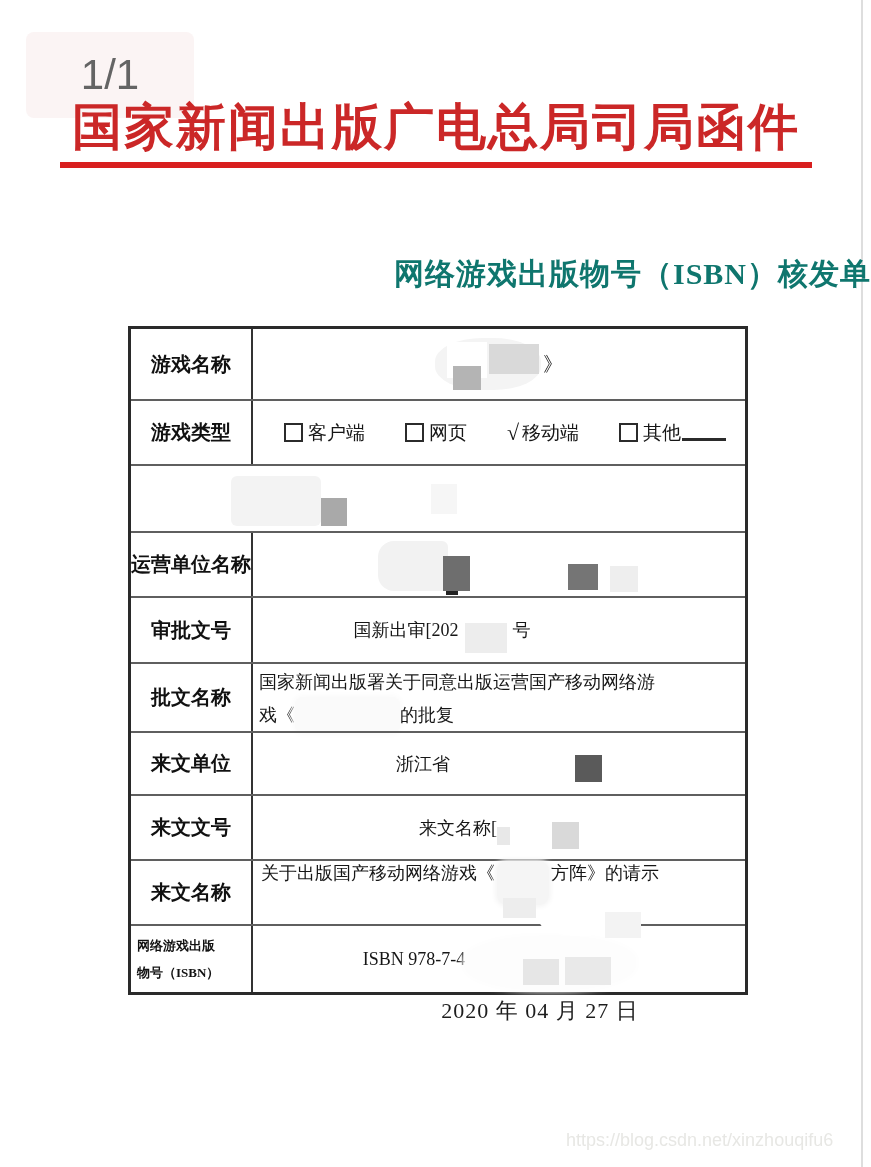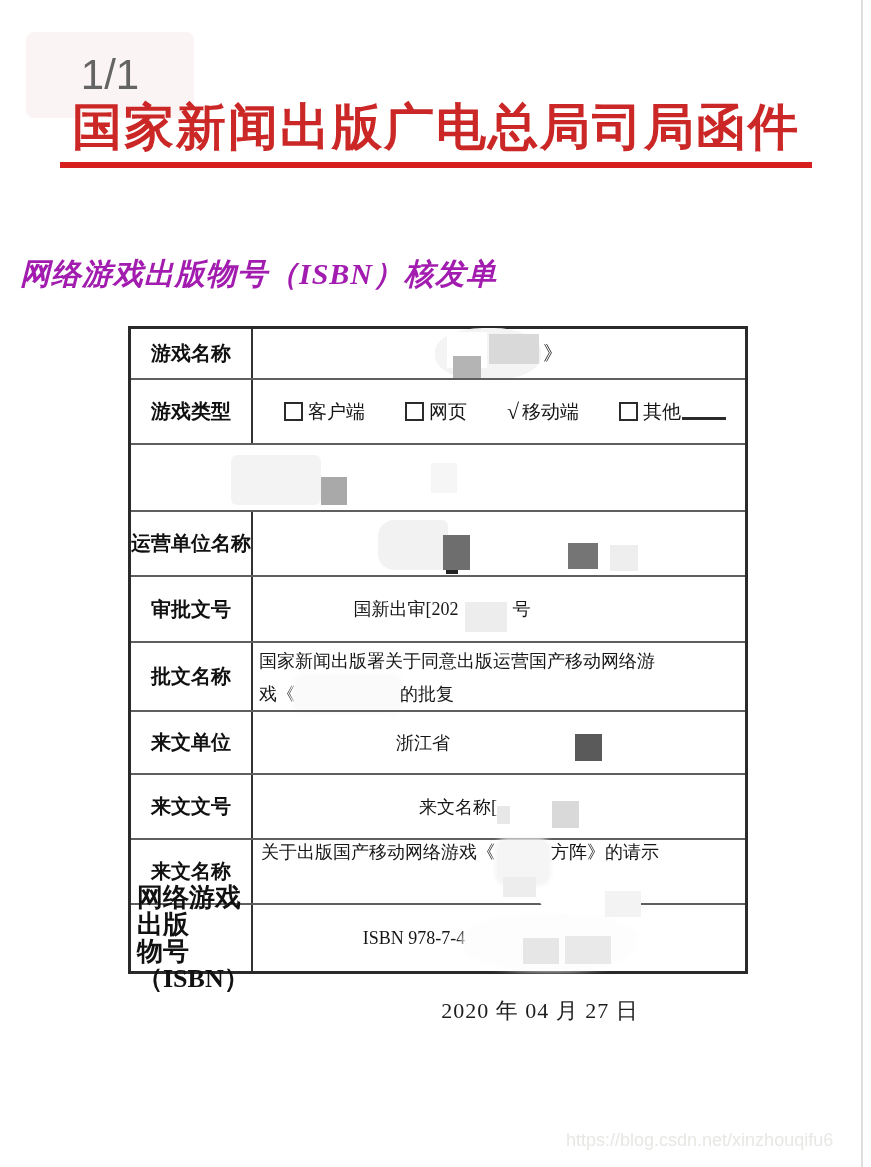--- a/index.html
+++ b/index.html
@@ -34,37 +34,37 @@
   
   .letterhead{
     position:absolute;left:60px;width:752px;top:94px;
     text-align:center;font-size:50px;font-weight:bold;
     color:var(--letterhead-red);letter-spacing:2px;white-space:nowrap;
   }
   .red-rule{position:absolute;left:60px;top:162px;width:752px;height:6px;background:var(--rule-red);}
 
   
   .form-title{
-    position:absolute;left:20px;right:0;top:254px;text-align:left;
-    font-size:30px;font-weight:bold;color:#a21caf;letter-spacing:1px;font-style:italic;
+    position:absolute;left:20px;right:0;top:254px;text-align:right;
+    font-size:30px;font-weight:bold;color:#0f766e;letter-spacing:1px;
   }
 
   
   .form-table{
     position:absolute;left:128px;top:326px;width:620px;
     border:3px solid var(--border-dark);background:#fff;
   }
   .trow{display:flex;position:relative;}
   .trow + .trow{border-top:2px solid var(--row-line);}
   .tlabel{
     width:122px;flex:0 0 122px;border-right:2px solid #333;
     display:flex;flex-direction:column;align-items:center;justify-content:center;
     font-weight:bold;font-size:20px;color:#111;text-align:center;line-height:27px;
   }
-  .tlabel.two-line{align-items:flex-start;padding-left:6px;text-align:left;font-size:26px;}
+  .tlabel.two-line{align-items:flex-start;padding-left:6px;text-align:left;font-size:13px;}
   .tvalue{flex:1 1 auto;position:relative;font-size:18px;color:#161616;}
   .vcenter{height:100%;display:flex;align-items:center;justify-content:center;}
   .vleft{height:100%;display:flex;align-items:flex-start;justify-content:flex-start;}
 
   
   .blob{position:relative;display:inline-block;}
   .patch{position:absolute;display:block;}
 
   
   .game-blob{width:106px;height:52px;background:#f4f4f4;border-radius:45%;}
@@ -118,21 +118,21 @@
   <span>1/1</span>
 </div>
 
 <div class="letterhead">国家新闻出版广电总局司局函件</div>
 <div class="red-rule"></div>
 
 <div class="form-title">网络游戏出版物号（ISBN）核发单</div>
 
 <div class="form-table">
 
-  <div class="trow" style="height:49px">
+  <div class="trow" style="height:70px">
     <div class="tlabel">游戏名称</div>
     <div class="tvalue">
       <div class="vcenter">
         <span class="blob game-blob">
           <span class="patch p1"></span>
           <span class="patch p2"></span>
           <span class="patch p3"></span>
         </span>
         <span class="quote-suffix">》</span>
       </div>

